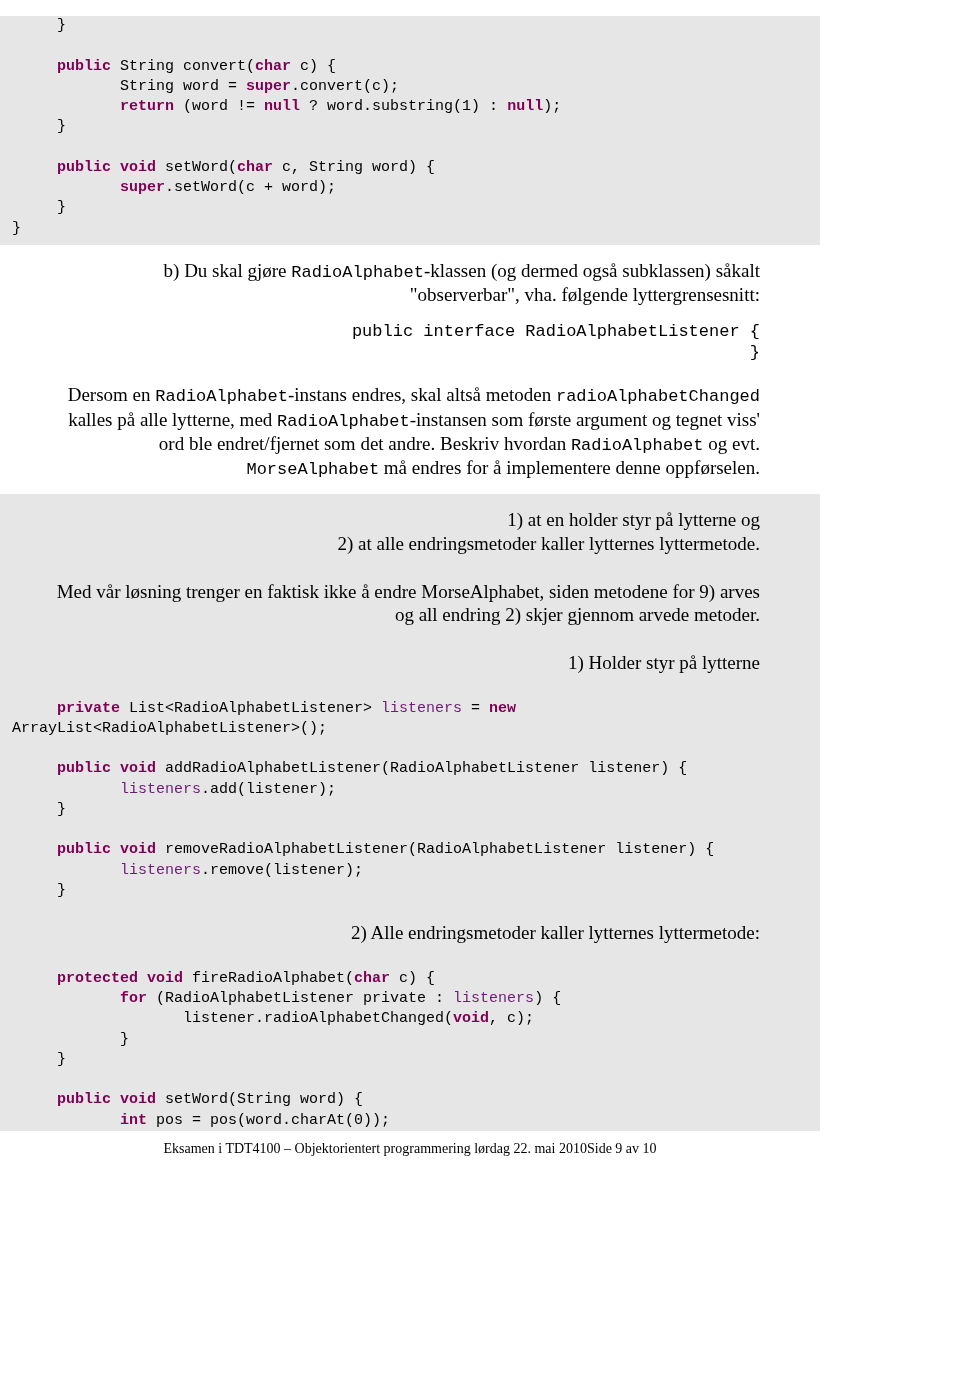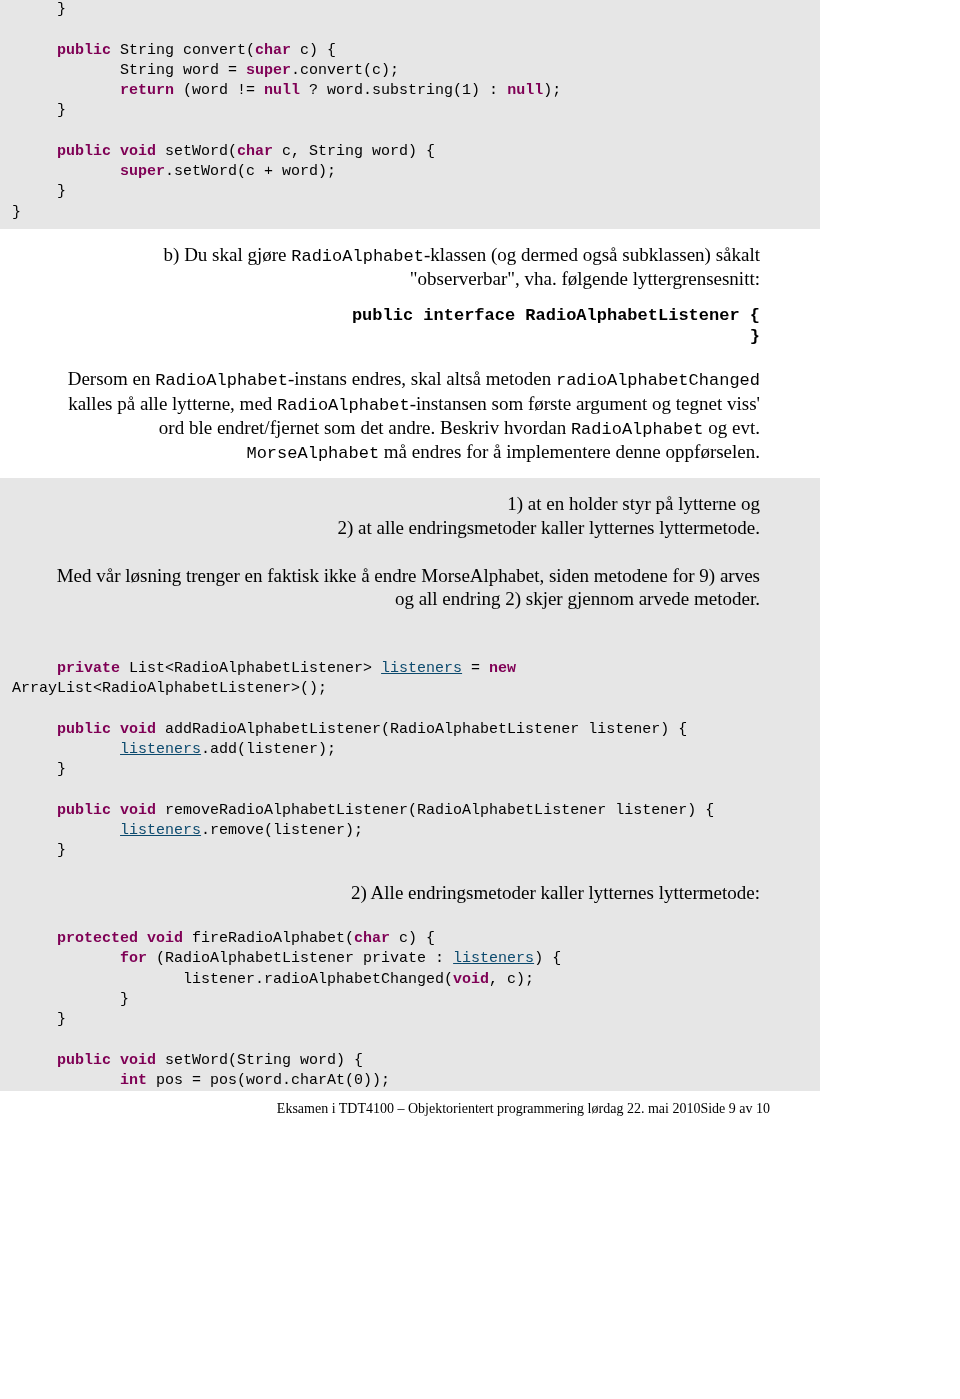--- a/index.html
+++ b/index.html
@@ -7,21 +7,21 @@
     padding: 0;
     background: #fff;
     font-family: "Times New Roman", Times, serif;
     font-size: 16px;
     color: #000;
     width: 960px;
   }
   .page {
     width: 820px;
     box-sizing: border-box;
-    padding: 0 0 30px 0;
+    padding: 16px 0 30px 0;
   }
   .codeblock, .codeblock2, .codeblock3 {
     background: #e6e6e6;
     font-family: Consolas, "Courier New", monospace;
     font-size: 15px;
     line-height: 1.35;
     white-space: pre;
     padding: 0 12px 6px 12px;
   }
   .codeblock2 { padding-top: 10px; }
@@ -30,29 +30,29 @@
     font-family: "Times New Roman", Times, serif;
     font-size: 19px;
     line-height: 1.25;
     padding: 14px 60px 14px 50px;
     background: #fff;
     color: #000;
     text-align: right;
   }
   .bodytext.gray { background: #e6e6e6; }
   .mono { font-family: Consolas, "Courier New", monospace; font-size: 17px; }
-  .bold { font-weight: bold; }
+  .bold { font-weight: normal; }
   .kw { color: #7f0055; font-weight: bold; }
-  .fld { color: #0c4a6e; text-decoration: underline; }
+  .fld { color: #701a75; }
   .footer {
     font-family: "Times New Roman", Times, serif;
     font-size: 14px;
     padding: 10px 50px 0 50px;
     display: flex;
-    justify-content: flex-end;
+    justify-content: center;
   }
 </style>
 </head>
 <body>
 <div class="page">
 
 <div class="codeblock"><span>     }</span>
 <span></span>
 <span><span>     </span><span class="kw">public</span><span> String convert(</span><span class="kw">char</span><span> c) {</span></span>
 <span><span>            String word = </span><span class="kw">super</span><span>.convert(c);</span></span>
@@ -76,20 +76,21 @@
 <div class="bodytext" style="padding-top:6px;">
   <span>Dersom en </span><span class="mono">RadioAlphabet</span><span>-instans endres, skal altså metoden </span><span class="mono">radioAlphabetChanged</span><span> kalles på alle lytterne, med </span><span class="mono">RadioAlphabet</span><span>-instansen som første argument og tegnet viss' ord ble endret/fjernet som det andre. Beskriv hvordan </span><span class="mono">RadioAlphabet</span><span> og evt. </span><span class="mono">MorseAlphabet</span><span> må endres for å implementere denne oppførselen.</span>
 </div>
 
 <div class="bodytext gray">
   <div>1) at en holder styr på lytterne og</div>
   <div>2) at alle endringsmetoder kaller lytternes lyttermetode.</div>
   <br>
   <div>Med vår løsning trenger en faktisk ikke å endre MorseAlphabet, siden metodene for 9) arves og all endring 2) skjer gjennom arvede metoder.</div>
   <br>
+  <div>1) Holder styr på lytterne</div>
 </div>
 
 <div class="codeblock2"><span><span>     </span><span class="kw">private</span><span> List&lt;RadioAlphabetListener&gt; </span><span class="fld">listeners</span><span> = </span><span class="kw">new</span></span>
 <span>ArrayList&lt;RadioAlphabetListener&gt;();</span>
 <span></span>
 <span><span>     </span><span class="kw">public</span><span> </span><span class="kw">void</span><span> addRadioAlphabetListener(RadioAlphabetListener listener) {</span></span>
 <span><span>            </span><span class="fld">listeners</span><span>.add(listener);</span></span>
 <span>     }</span>
 <span></span>
 <span><span>     </span><span class="kw">public</span><span> </span><span class="kw">void</span><span> removeRadioAlphabetListener(RadioAlphabetListener listener) {</span></span>

